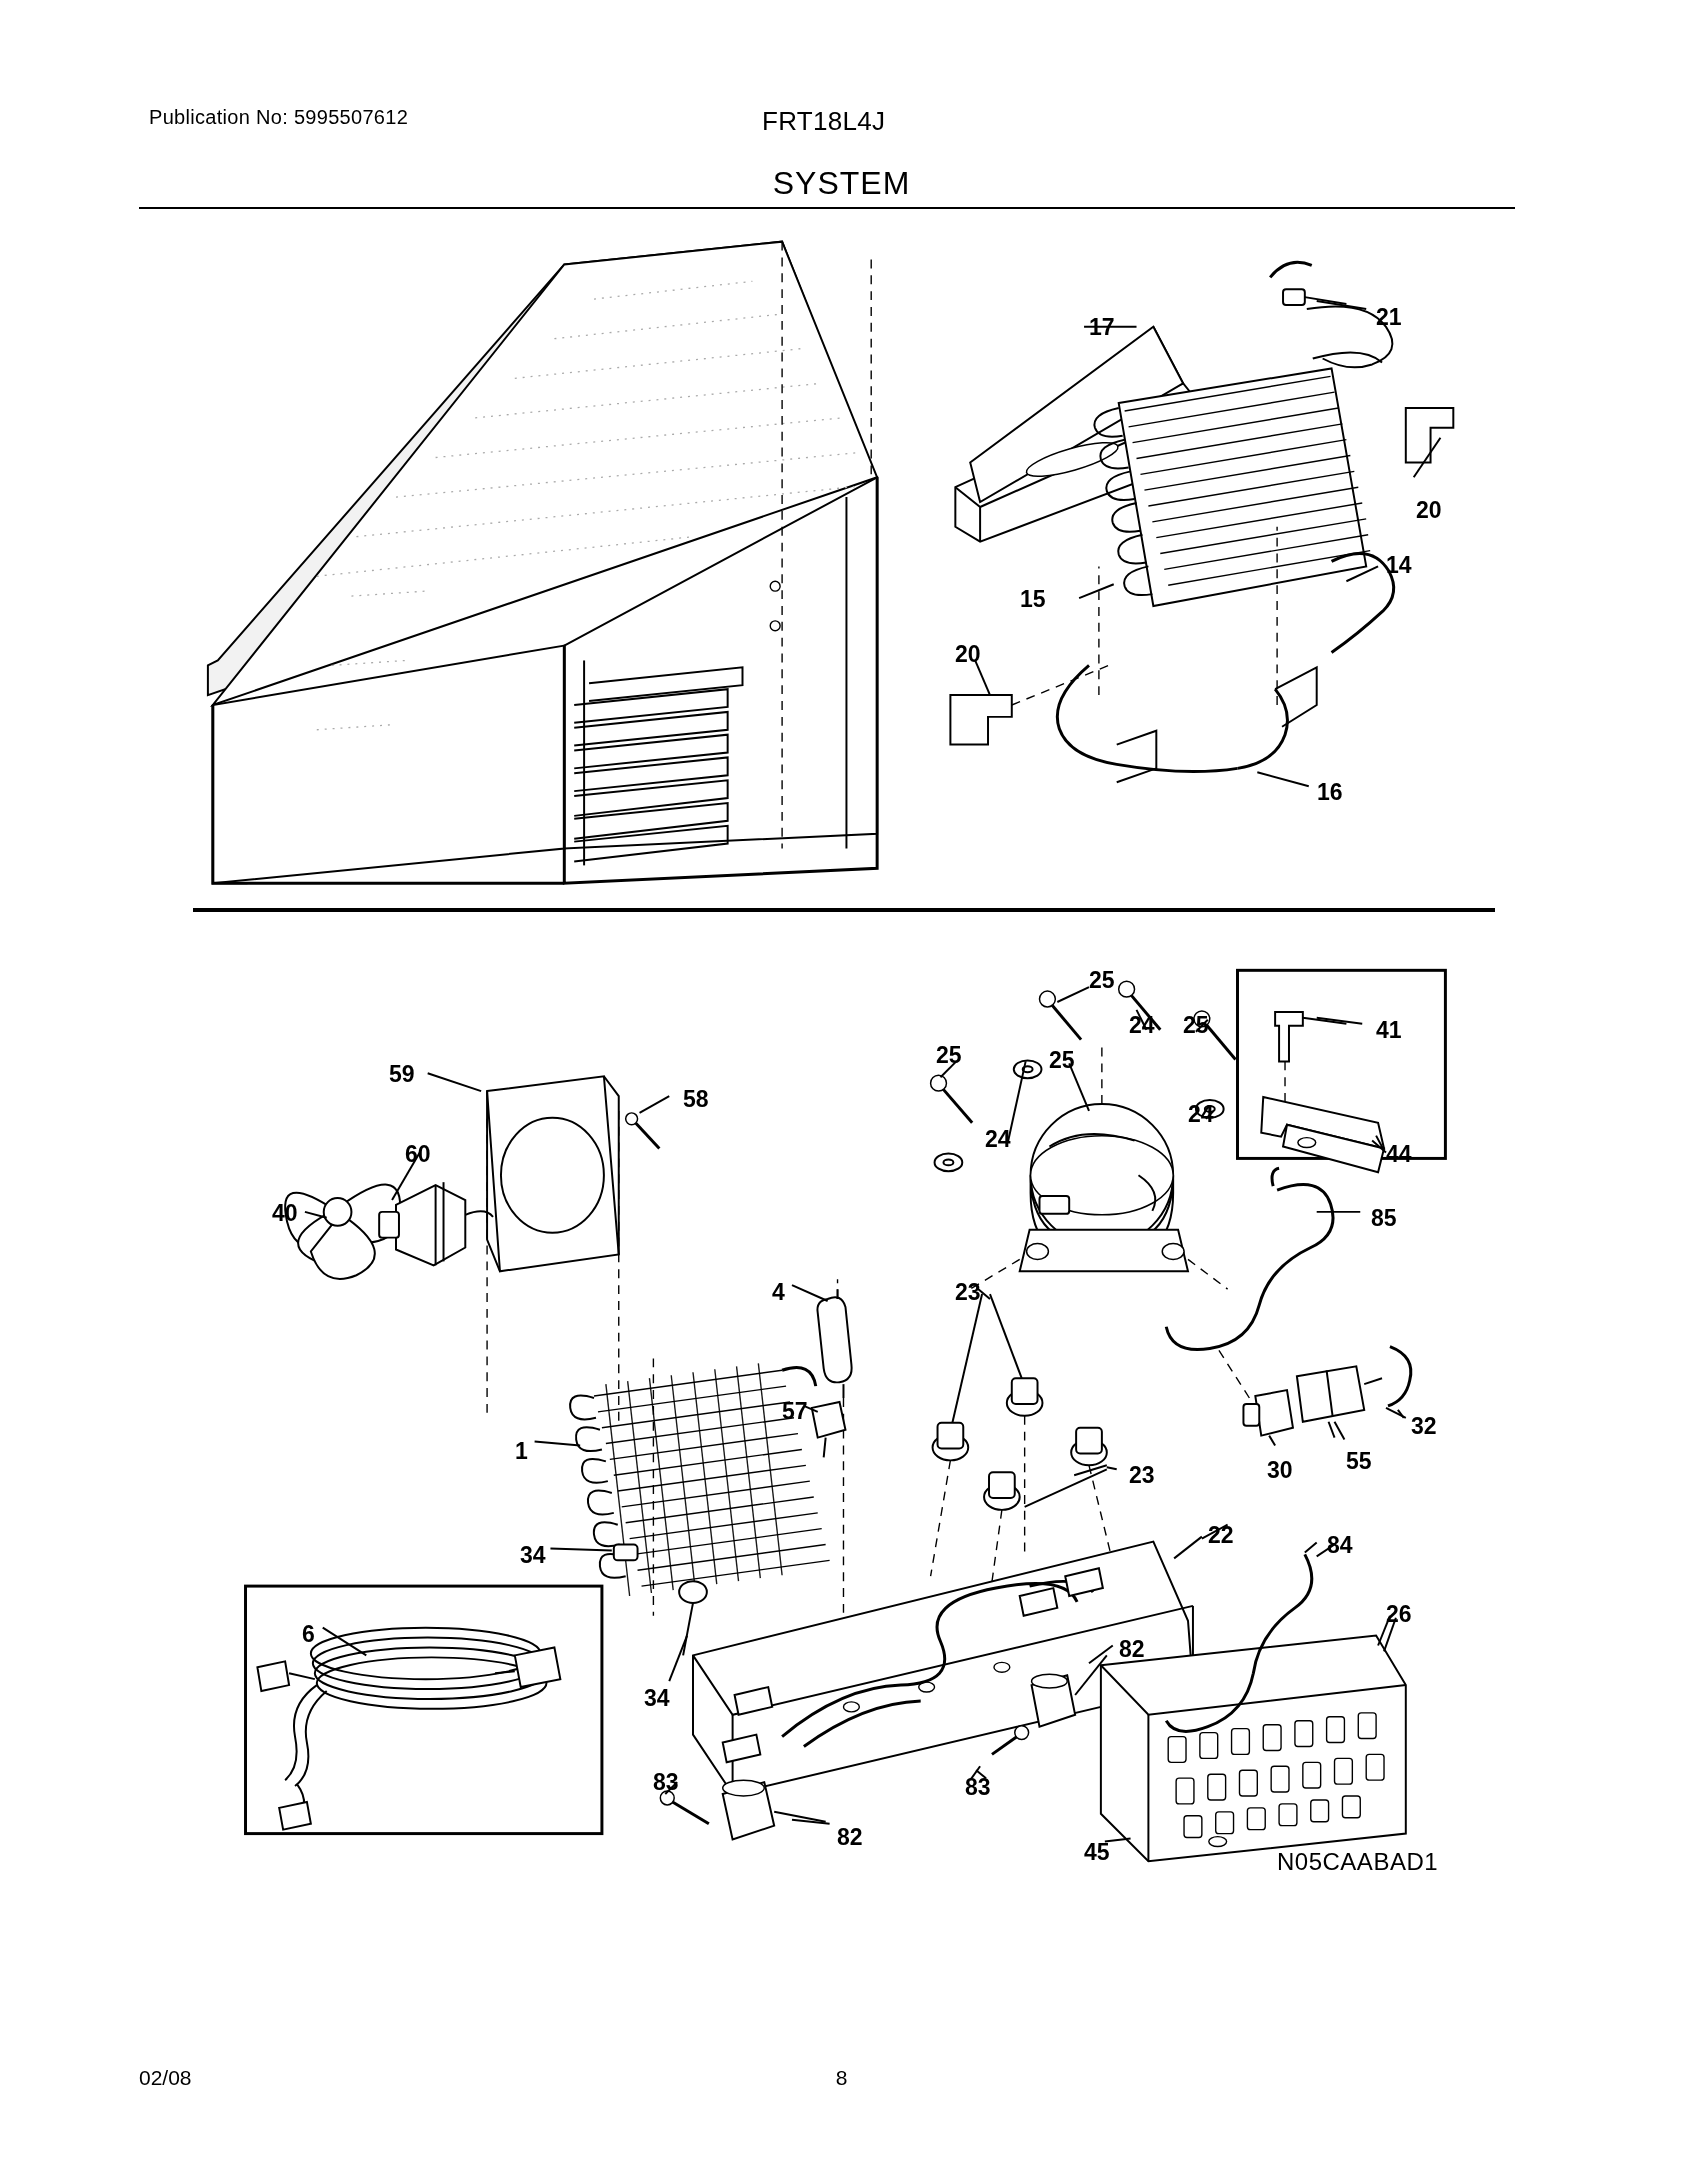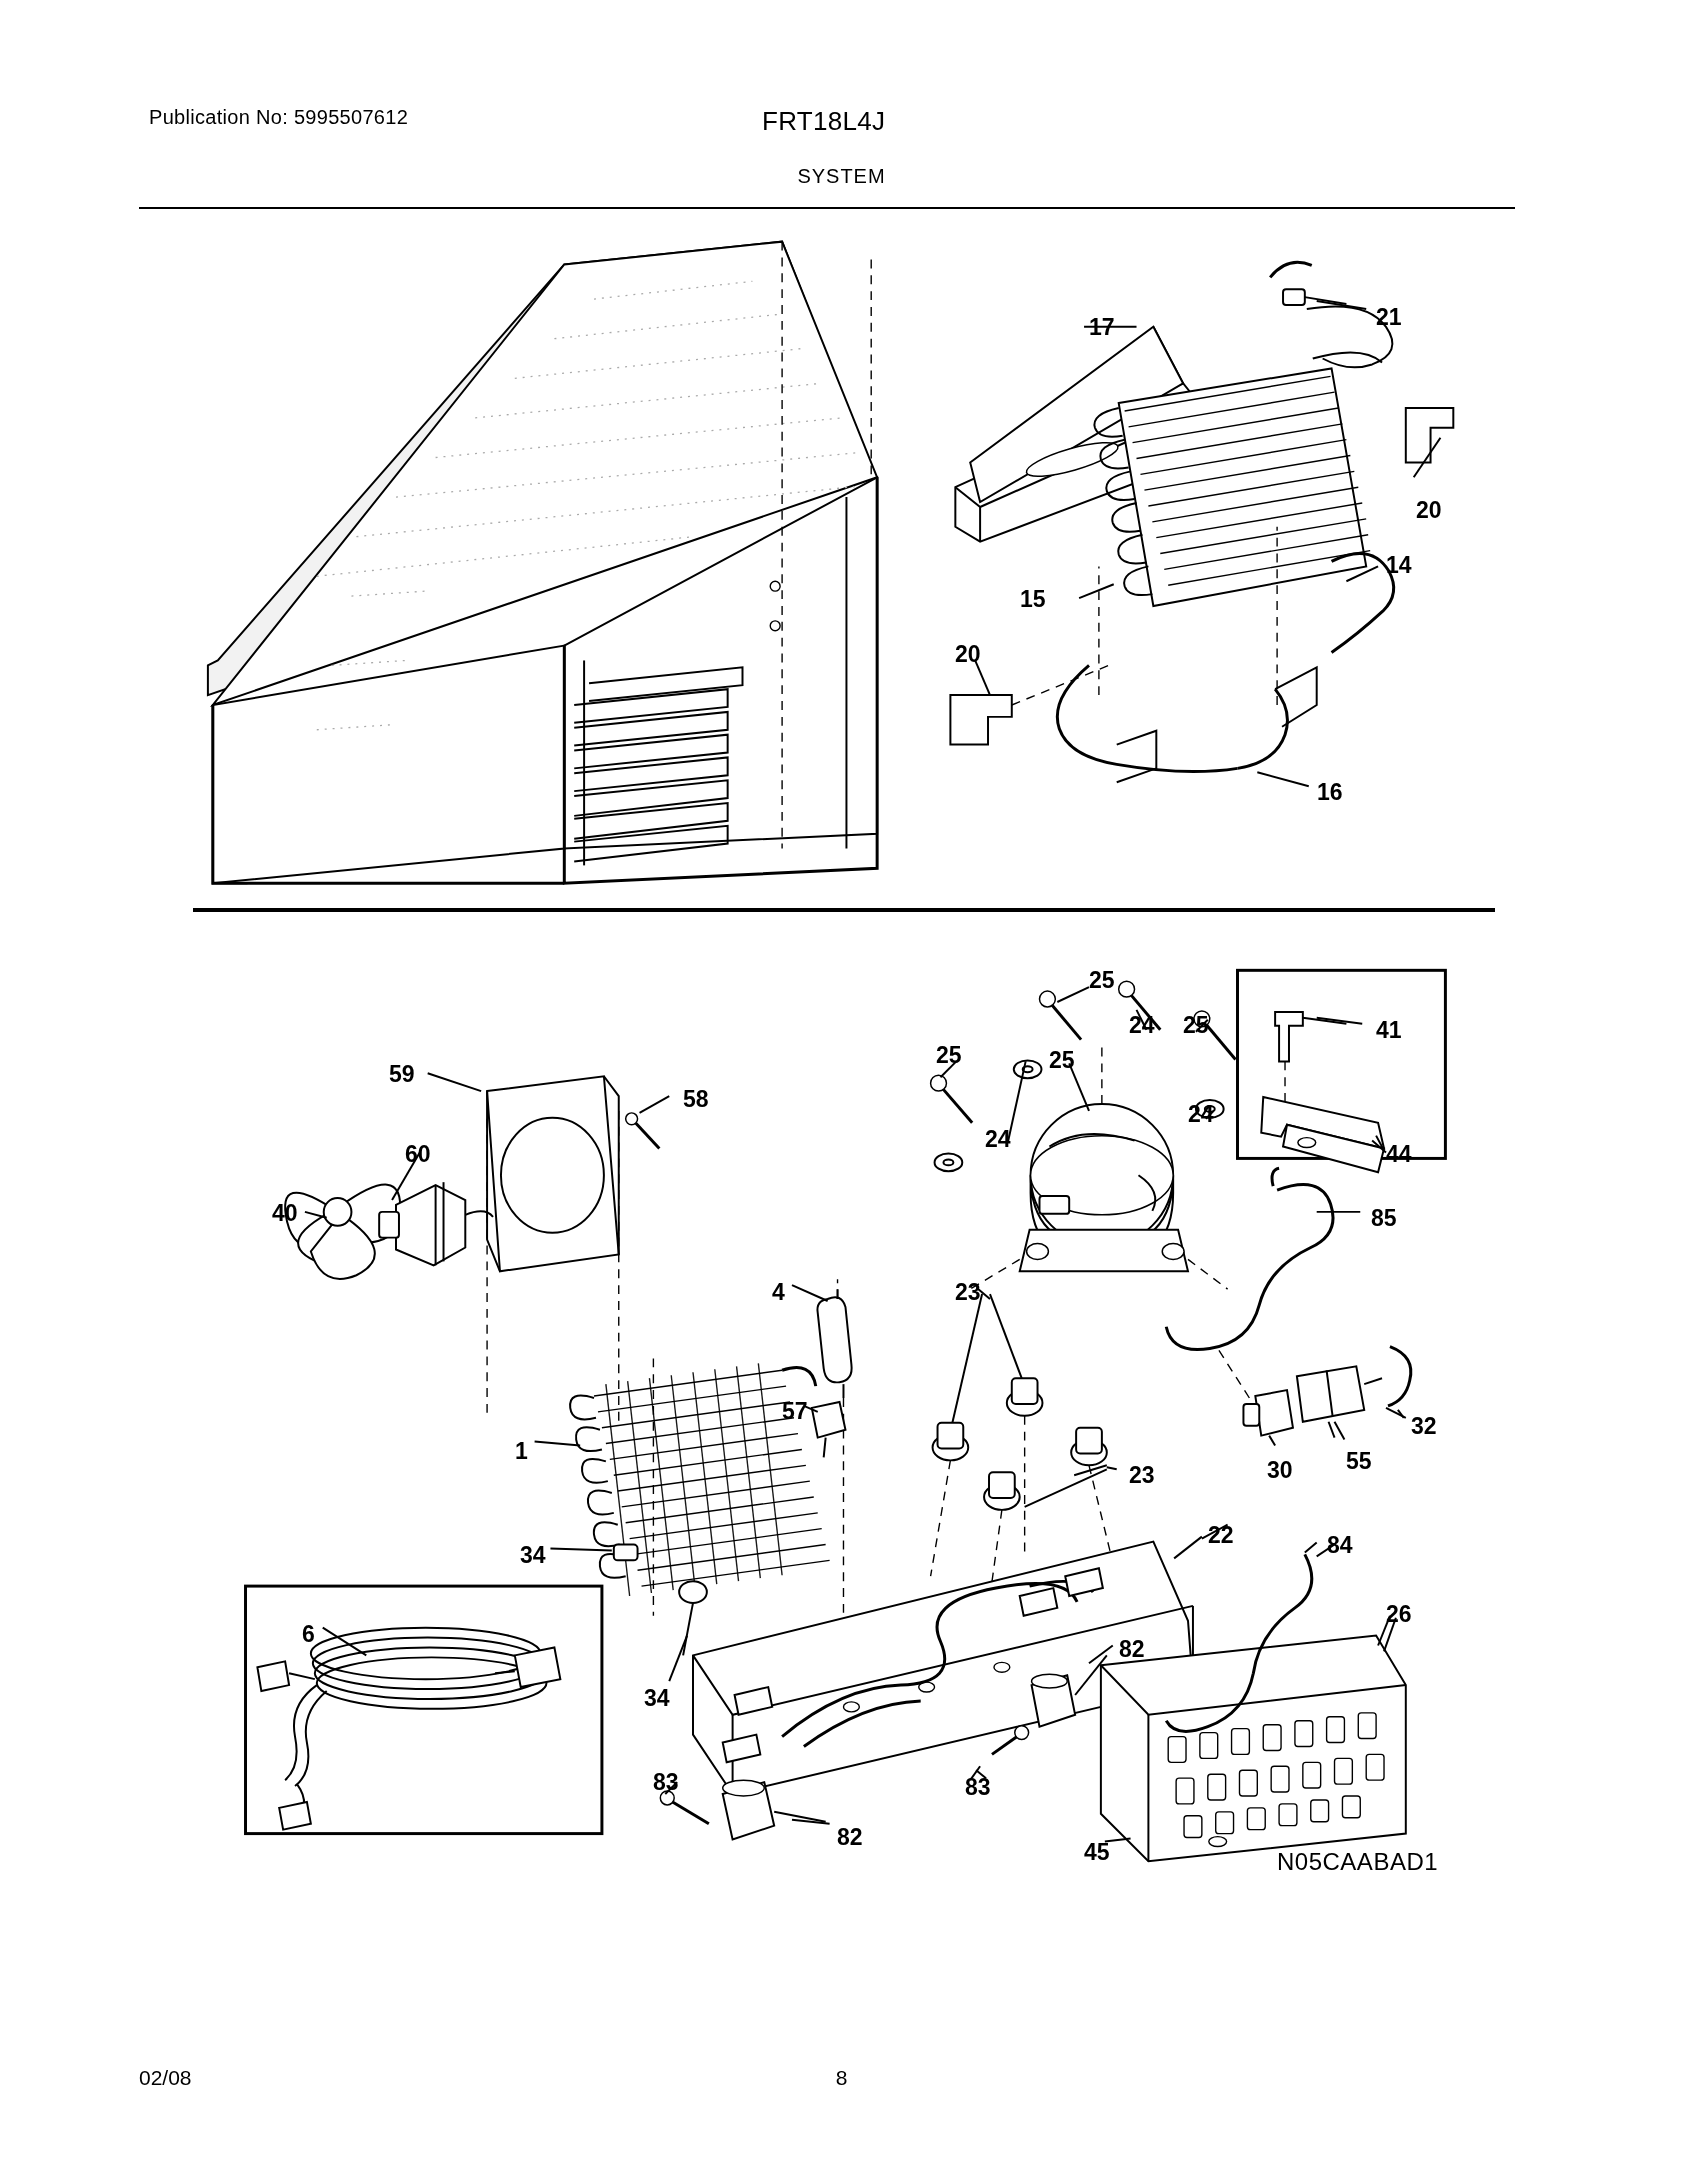--- a/index.html
+++ b/index.html
@@ -36,21 +36,21 @@
     top: 94px;
     font-size: 26px;
     letter-spacing: 0.3px;
   }
   .hdr-section {
     position: absolute;
     left: 0;
     top: 153px;
     width: 1683px;
     text-align: center;
-    font-size: 20px;
+    font-size: 32px;
     letter-spacing: 1px;
   }
   .rule-top {
     position: absolute;
     left: 139px;
     top: 195px;
     width: 1376px;
     height: 2px;
     background: #000;
   }

